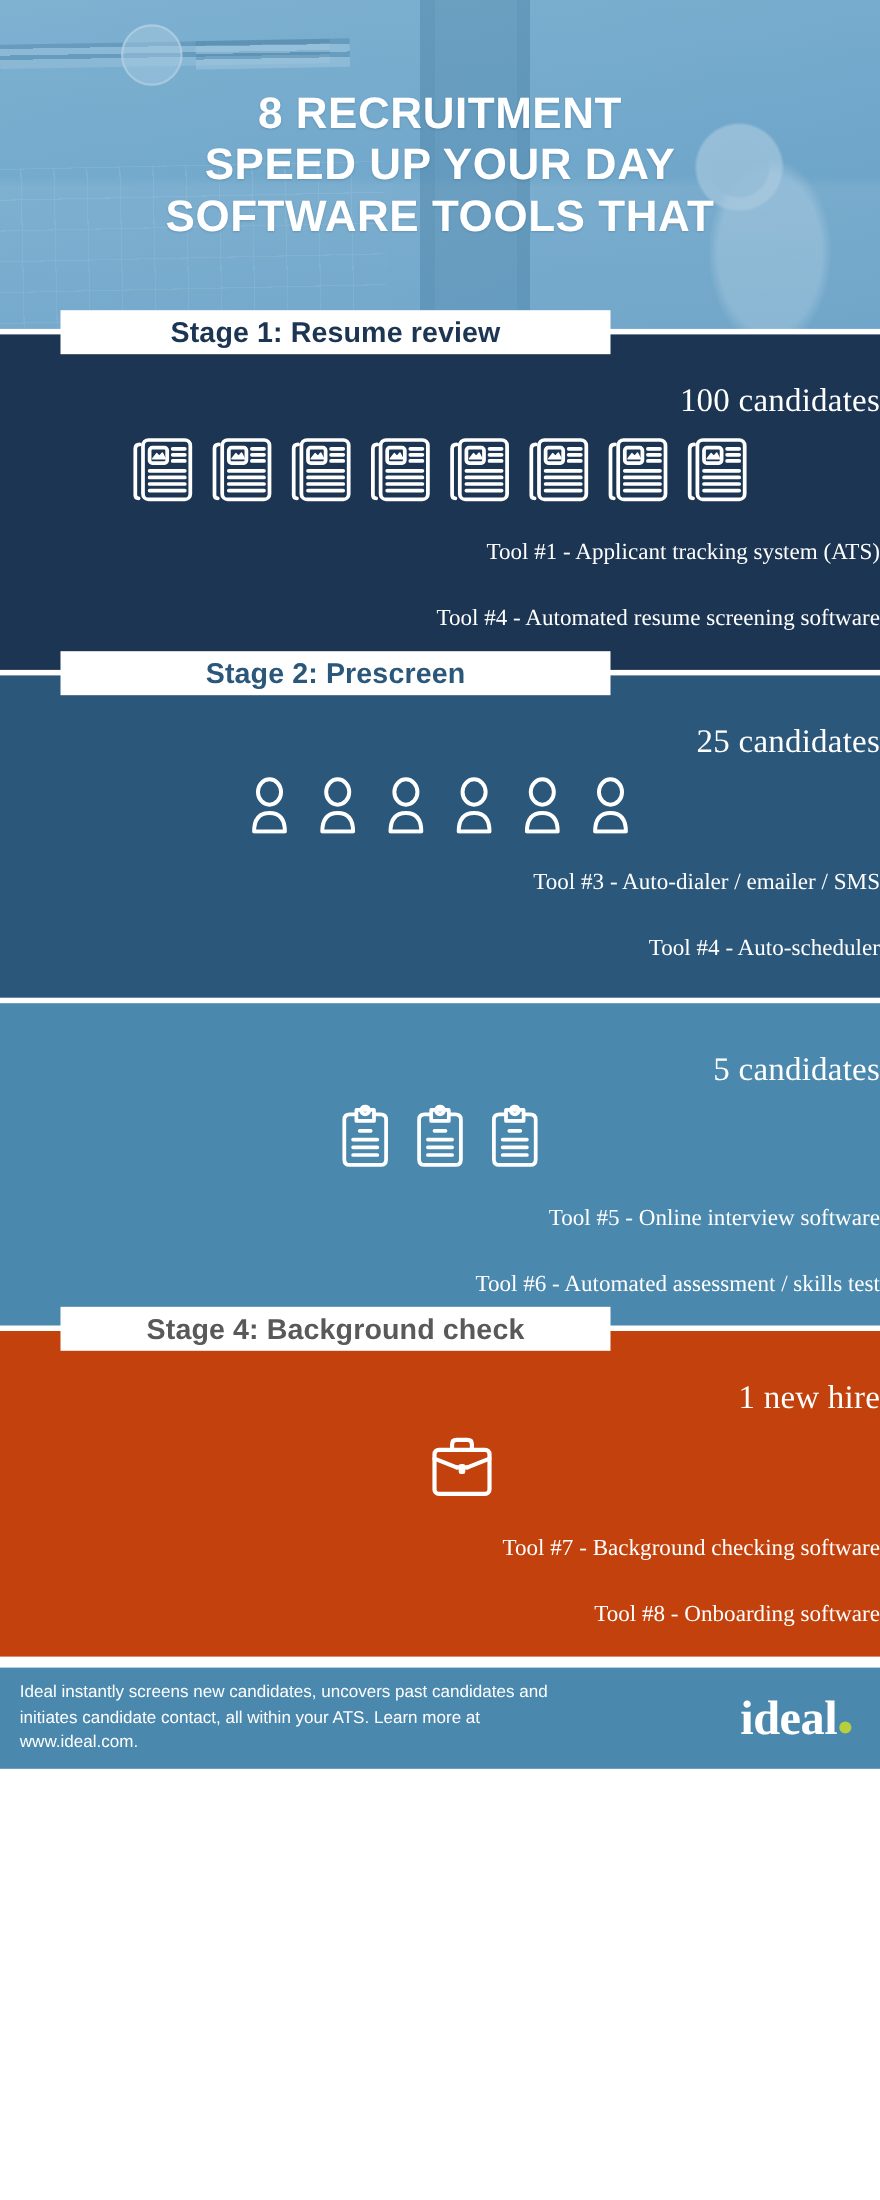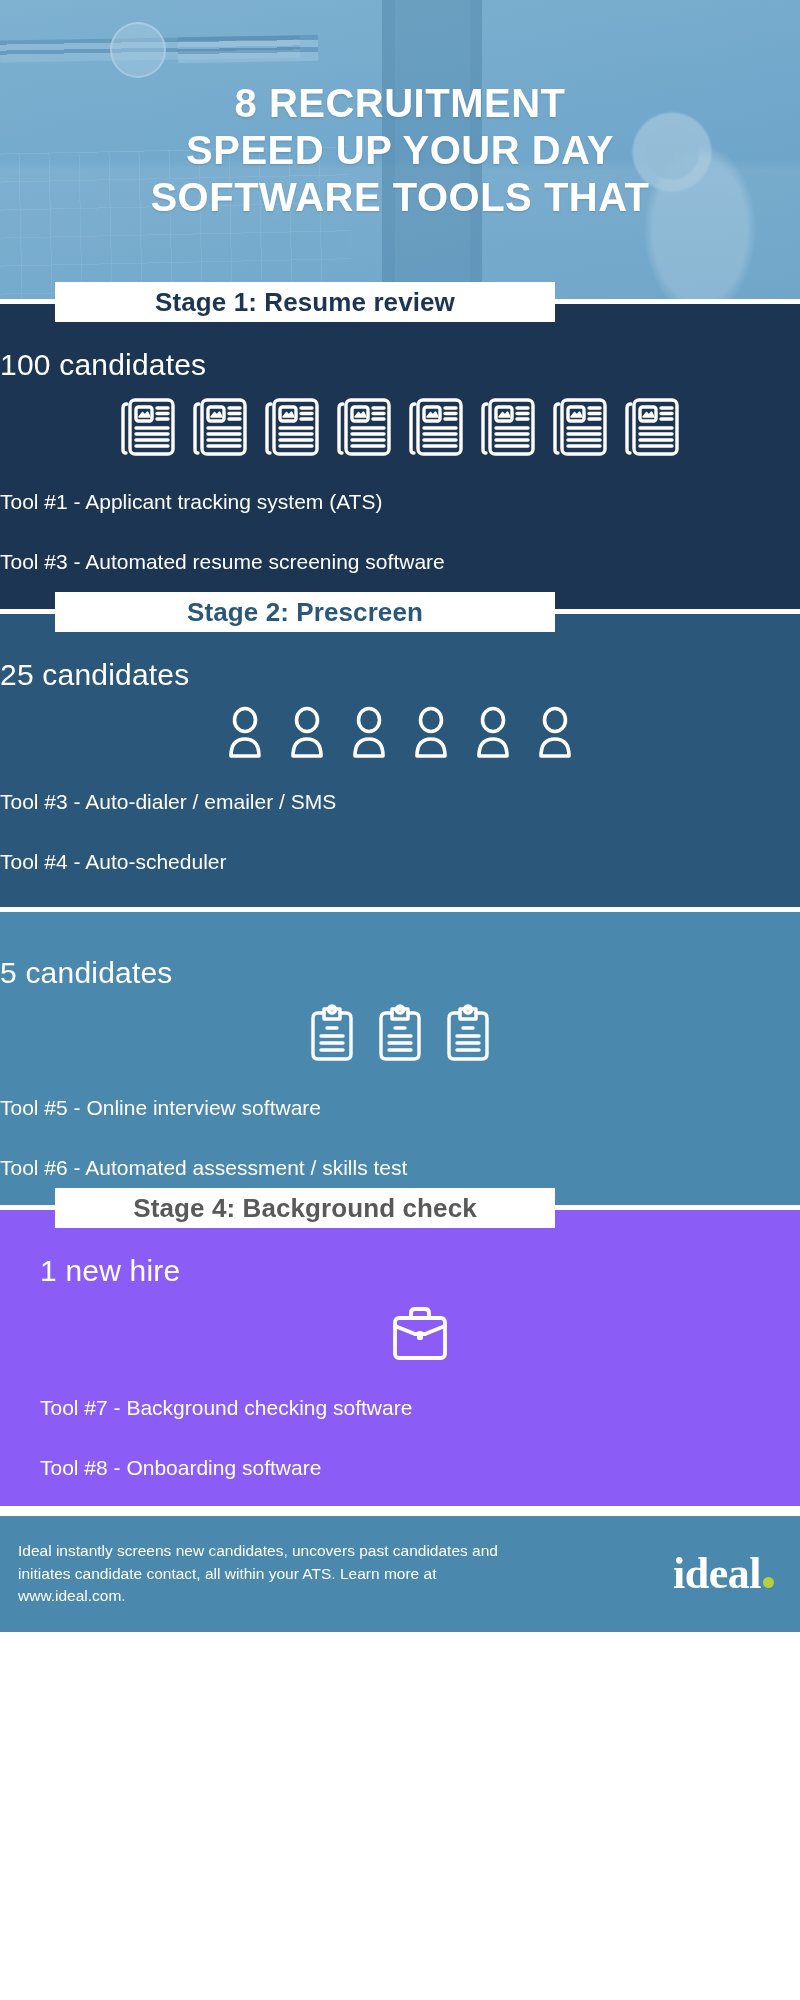--- a/index.html
+++ b/index.html
@@ -108,26 +108,27 @@
     text-shadow: 0 1px 2px rgba(30,60,85,.22);
     padding: 0 18px;
   }
   .hero-title span { display: block; }
 
   
   .stage { position: relative; width: 800px; }
   .stage-body {
     padding-top: 46px;
     padding-bottom: 26px;
-    text-align: left;
+    text-align: right;
+    font-family: Liberation Serif, serif;
   }
   .stage-1 { background: #1c3553; }
   .stage-2 { background: #2a577a; }
   .stage-3 { background: #4a88ad; }
-  .stage-4 { background: #8b5cf6; padding-left: 40px; }
+  .stage-4 { background: #c2410c; padding-left: 40px; }
 
   .stage-1 { height: 310px; }
   .stage-2 { height: 298px; }
   .stage-3 { height: 298px; }
   .stage-4 { height: 298px; }
 
   
   .stage-label {
     position: absolute;
     left: 55px;
@@ -185,21 +186,21 @@
   }
   .tools div { white-space: nowrap; margin-top: 28px; }
 
   svg { display: block; }
 
   
   .footer-gap { height: 10px; background: #ffffff; width: 800px; }
   .footer {
     position: relative;
     width: 800px;
-    height: 116px;
+    height: 92px;
     background: #4a88ad;
     display: flex;
     align-items: center;
     justify-content: space-between;
     padding: 0 22px 0 18px;
   }
   .footer-text {
     color: #ffffff;
     font-size: 15.5px;
     line-height: 1.45;
@@ -328,21 +329,21 @@
             <rect x="11" y="4" width="43" height="54" rx="5"></rect>
             <rect x="17" y="11" width="16" height="14" rx="2.5"></rect>
             <path d="M20 21 L23.5 16.5 L26 19 L28.5 16 L31 21 Z" fill="#ffffff" stroke-width="1.6"></path>
             <path d="M38 12 H49 M38 17.5 H49 M38 23 H49"></path>
             <path d="M17 32 H49 M17 38 H49 M17 44 H49 M17 50 H49"></path>
           </g>
         </svg>
       </div>
       <div class="tools">
         <div>Tool #1 - Applicant tracking system (ATS)</div>
-        <div>Tool #3 - Automated resume screening software</div>
+        <div>Tool #4 - Automated resume screening software</div>
       </div>
     </div>
   </section>
 
   <section class="stage stage-2">
     <div class="stage-rule"></div>
     <div class="stage-label">
       <span class="stage-label-text lbl-c2">Stage 2: Prescreen</span>
     </div>
     <div class="stage-body">

